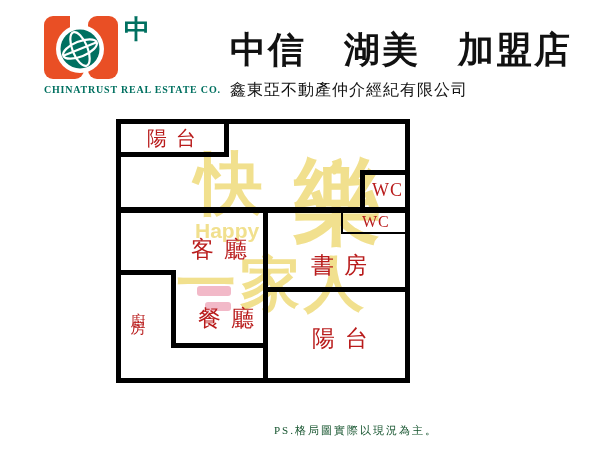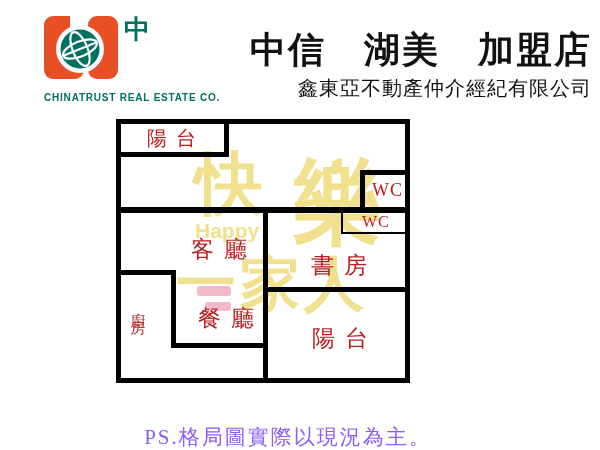--- a/index.html
+++ b/index.html
@@ -6,25 +6,25 @@
   body{
     width:600px;height:450px;position:relative;background:#ffffff;
     font-family:"Liberation Serif","DejaVu Serif",serif;overflow:hidden;
   }
   
   .logo{position:absolute;left:44px;top:16px;width:190px;}
   .logo-top{display:flex;align-items:flex-start;}
   .logo-mark{width:74px;height:64px;flex:0 0 auto;}
   .logo-cjk{margin-left:6px;color:#007060;font-weight:bold;
     font-size:26px;line-height:28px;letter-spacing:3px;white-space:nowrap;}
-  .logo-en{margin-top:12px;color:#007060;font-family:Liberation Sans, sans-serif;
+  .logo-en{margin-top:4px;color:#007060;font-family:Liberation Serif, serif;
     font-weight:bold;font-size:10px;letter-spacing:0.8px;white-space:nowrap;}
-  .title-block{position:absolute;left:230px;top:26px;width:362px;text-align:right;color:#111;}
+  .title-block{position:absolute;left:230px;top:26px;width:362px;text-align:left;color:#111;}
   .main-title{font-size:36px;font-weight:600;letter-spacing:2px;white-space:nowrap;}
-  .sub-title{font-size:20px;letter-spacing:1px;white-space:nowrap;}
+  .sub-title{margin-top:5px;font-size:16px;letter-spacing:1px;white-space:nowrap;}
 
   
   .plan{position:absolute;left:116px;top:119px;width:284px;height:254px;
     border:5px solid #000;background:#fff;}
   .wall{position:absolute;background:#000;z-index:2;}
   .room-label{position:absolute;z-index:3;color:#b91c1c;white-space:nowrap;line-height:1;}
   .lbl-20{font-size:20px;letter-spacing:9px;}
   .lbl-22{font-size:23px;letter-spacing:10px;}
   .wc-label{font-size:18px;letter-spacing:1px;font-weight:400;}
   .kitchen-label{writing-mode:vertical-rl;font-size:15px;letter-spacing:7px;}
@@ -37,22 +37,22 @@
   .wm-char2{left:172px;top:34px;font-size:90px;font-weight:bold;}
   .wm-en{font-family:"Liberation Sans","DejaVu Sans",sans-serif;font-weight:bold;font-size:21px;}
   .wm-en1{left:74px;top:96px;}
   .wm-en2{left:80px;top:122px;}
   .wm-line2{left:55px;top:130px;font-size:60px;font-weight:bold;letter-spacing:4px;}
   .wm-pink{position:absolute;z-index:1;background:#f2b9c8;border-radius:3px;}
   .pink-a{left:76px;top:162px;width:34px;height:10px;}
   .pink-b{left:84px;top:178px;width:26px;height:9px;}
 
   
-  .footer-note{position:absolute;left:138px;top:423px;width:300px;text-align:center;
-    color:#8b5cf6;font-size:21px;letter-spacing:2px;white-space:nowrap;}
+  .footer-note{position:absolute;left:138px;top:423px;width:300px;text-align:right;
+    color:#14532d;font-size:11px;letter-spacing:2px;white-space:nowrap;}
 </style>
 </head>
 <body>
 
 <div class="logo">
   <div class="logo-top">
     <svg class="logo-mark" viewBox="0 0 74 64" xmlns="http://www.w3.org/2000/svg">
       <rect x="0" y="0" width="40" height="63" rx="9" fill="#e94f25"></rect>
       <rect x="26" y="-2" width="16" height="18" fill="#ffffff"></rect>
       <rect x="44" y="0" width="30" height="63" rx="9" fill="#e94f25"></rect>

